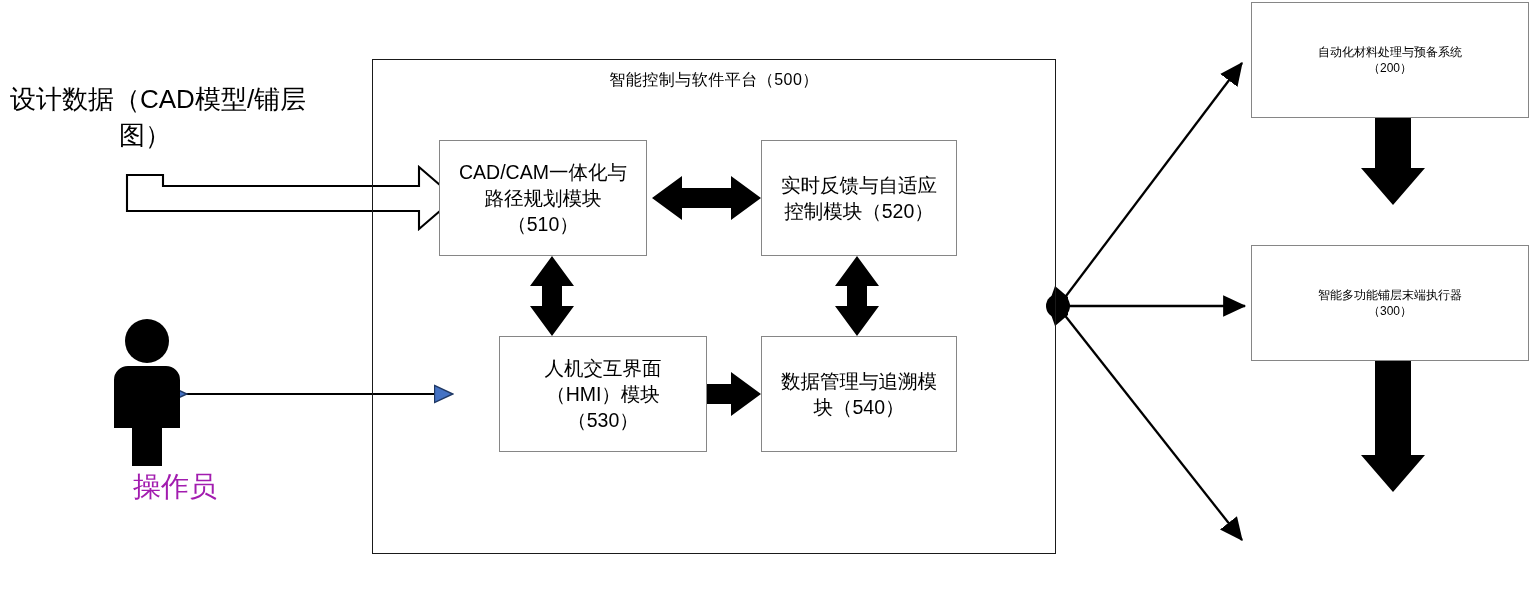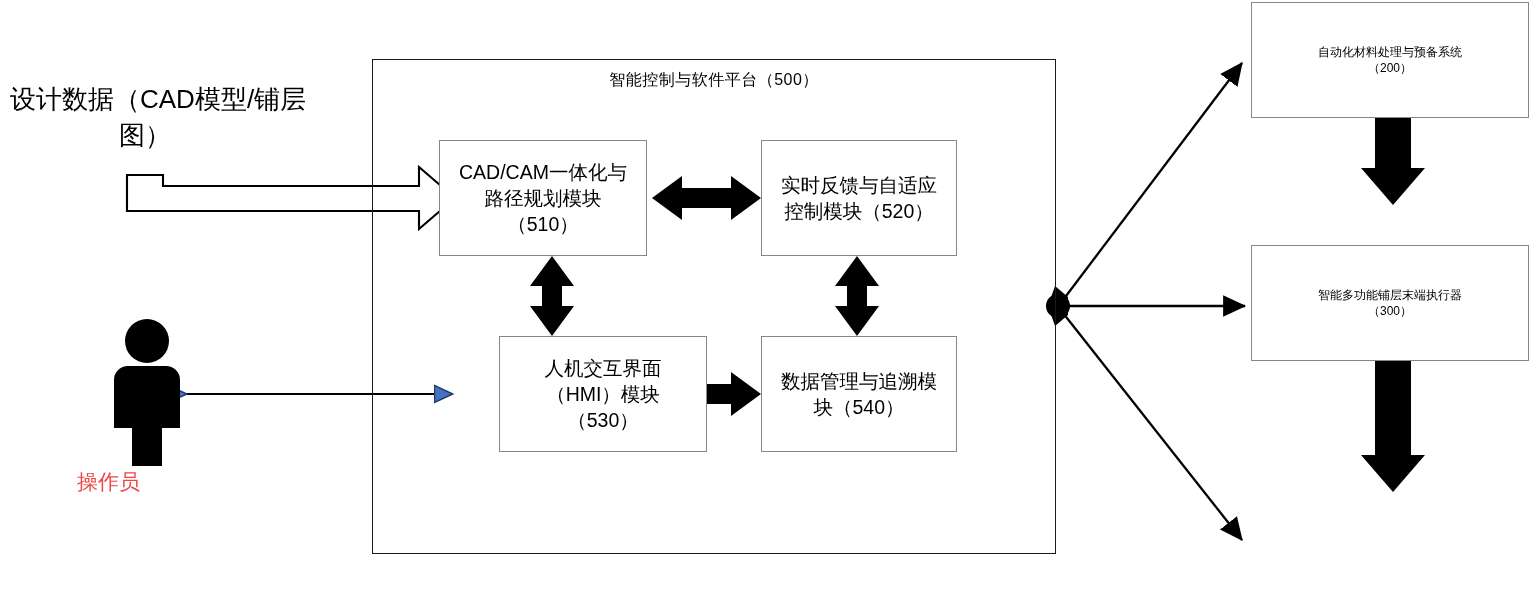--- a/index.html
+++ b/index.html
@@ -57,23 +57,23 @@
     padding: 0 10px;
   }
   .free-label {
     position: absolute;
     color: #000000;
     font-size: 26px;
     line-height: 1.38;
   }
   .operator-label {
     position: absolute;
-    color: #ef4444;
-    font-size: 21px;
-    text-align: left;
+    color: #a21caf;
+    font-size: 28px;
+    text-align: right;
     width: 140px;
   }
   .operator-figure {
     position: absolute;
   }
   .txt-ln { display: block; }
 </style>
 </head>
 <body>
 

